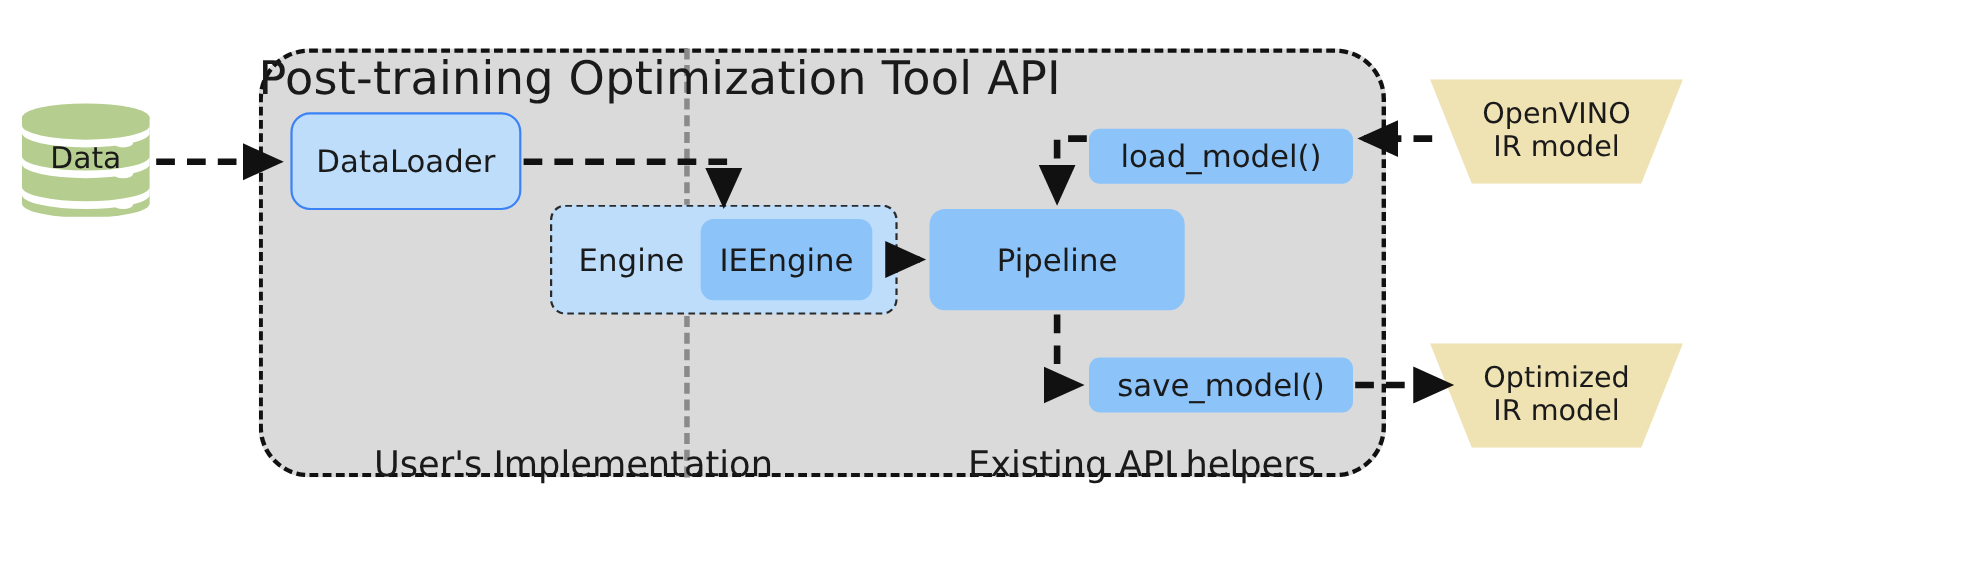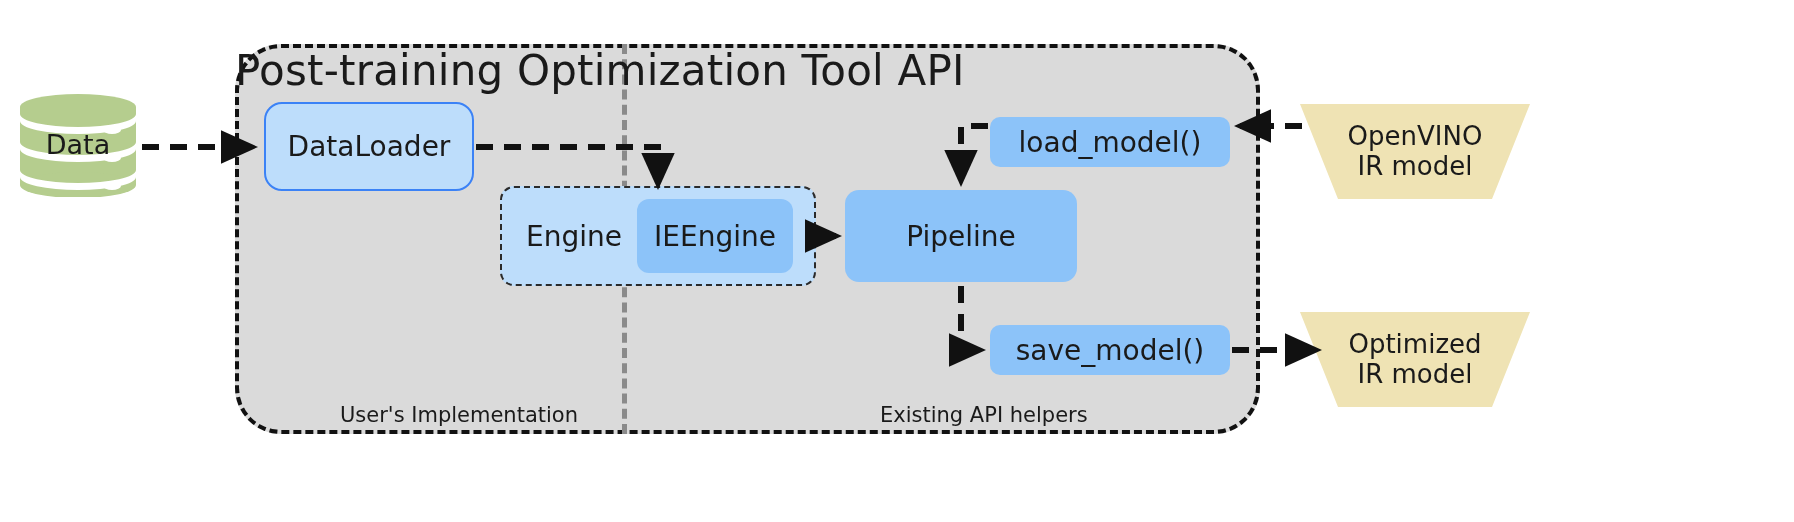--- a/index.html
+++ b/index.html
@@ -19,21 +19,21 @@
     text-align:left;font-size:42px;color:#1a1a1a;letter-spacing:.2px;
     white-space:nowrap;
   }
   
   .divider{
     position:absolute;left:622px;top:44px;width:0;height:390px;
     border-left:5px dashed #8a8a8a;
   }
 
   
-  .zone-cap{position:absolute;font-size:21px;color:#1a1a1a;white-space:nowrap;}
+  .zone-cap{position:absolute;font-size:32px;color:#1a1a1a;white-space:nowrap;}
   .zone-user{left:340px;top:403px;}
   .zone-api{left:880px;top:403px;}
 
   
   .node{
     position:absolute;box-sizing:border-box;display:flex;
     align-items:center;justify-content:center;
     font-size:28px;color:#1a1a1a;text-align:center;
   }
   .node-dataloader{
@@ -72,21 +72,21 @@
   }
 
   
   .trap{position:absolute;width:230px;height:95px;}
   .trap svg{display:block;position:absolute;left:0;top:0;}
   .trap .trap-txt{
     position:absolute;left:0;top:0;width:230px;height:95px;
     display:flex;flex-direction:column;align-items:center;justify-content:center;
     font-size:26px;line-height:1.15;color:#1a1a1a;text-align:center;
   }
-  .trap-ov{left:1300px;top:72px;margin-top:32px;}
+  .trap-ov{left:1300px;top:72px;}
   .trap-opt{left:1300px;top:312px;}
 
   
   #arrows{position:absolute;left:0;top:0;width:1794px;height:522px;pointer-events:none;}
 </style>
 </head>
 <body>
 
 <div id="stage">
 

